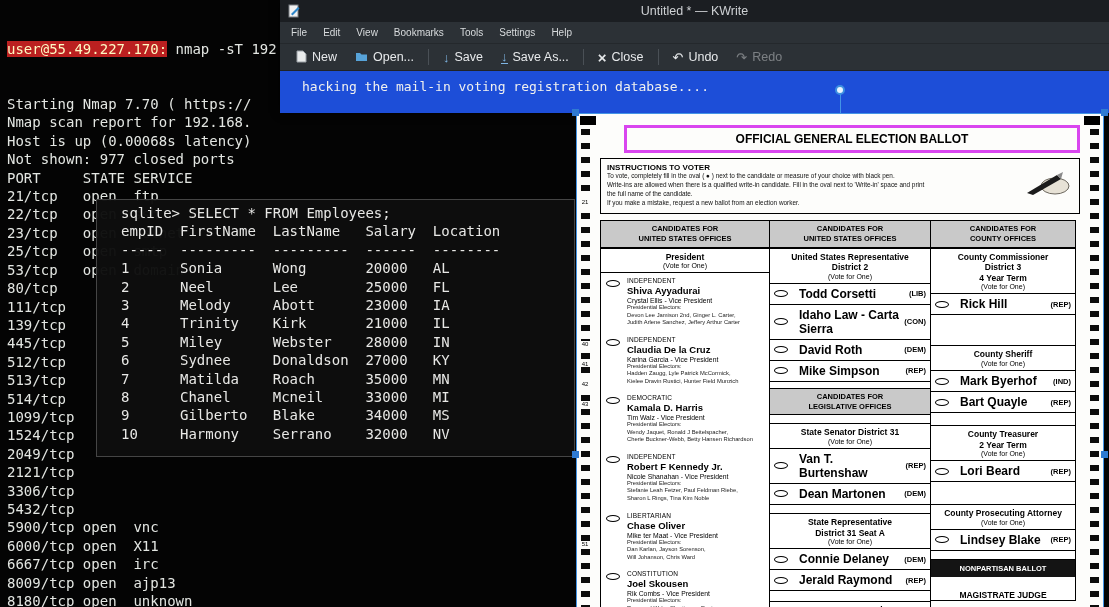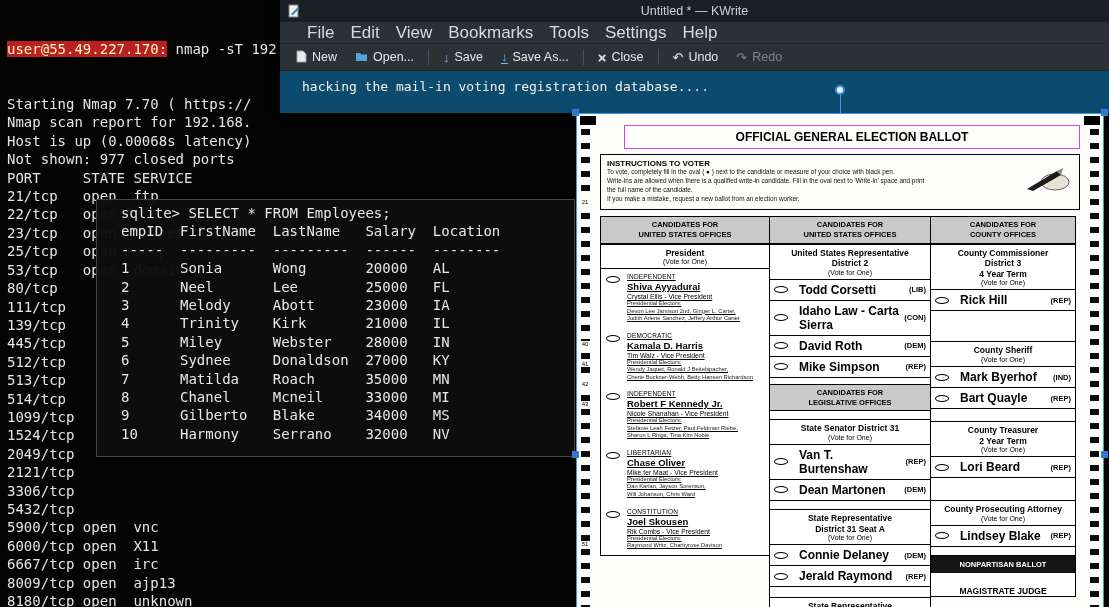--- a/index.html
+++ b/index.html
@@ -31,39 +31,39 @@
     display:flex; flex-direction:column; background:#2c3136;
     box-shadow:0 0 8px rgba(0,0,0,.7);
   }
   .kw-titlebar {
     height:22px; background:#1b1e22; color:#ced1d4; font-size:12.5px;
     display:flex; align-items:center; position:relative; flex:none;
   }
   .kw-title { position:absolute; left:0; right:0; text-align:center; }
   .kw-appicon { margin-left:7px; display:inline-flex; z-index:1; }
   .kw-menubar {
-    height:22px; background:#2c3136; color:#d8dbdd; font-size:17px;
-    display:flex; align-items:center; gap:16px; padding-left:27px; flex:none;
+    height:22px; background:#2c3136; color:#d8dbdd; font-size:10px;
+    display:flex; align-items:center; gap:16px; padding-left:11px; flex:none;
     border-bottom:1px solid #24282c;
   }
   .menu-item { cursor:default; }
   .kw-toolbar {
     height:27px; background:#2c3136; display:flex; align-items:center;
     padding-left:8px; gap:2px; flex:none; border-bottom:1px solid #202327;
   }
   .tb-btn {
     display:flex; align-items:center; gap:5px; color:#e7e9eb; font-size:12.5px;
     padding:3px 8px; border-radius:3px;justify-content:space-between;
   }
   .tb-btn.disabled { opacity:.42; }
   .tb-ico { font-size:13px; line-height:13px; display:inline-block; }
   .ico-blue { color:#7fb5e3; }
   .tb-sep { width:1px; height:16px; background:#4a5056; margin:0 4px; }
   .kw-editor {
-    flex:1; background:#0c4a6e; color:#f1f1ef;
+    flex:1; background:#1d4ed8; color:#f1f1ef;
     font:13px/17px "DejaVu Sans Mono", monospace; padding:7px 0 0 22px;
     white-space:pre;
   }
 
   
   .ballot-wrap { position:absolute; left:576px; top:113px; width:528px; height:684px; z-index:30; }
   .ballot-paper { position:absolute; inset:0; background:#fdfdfb; color:#000; overflow:hidden; }
   .sel-outline { position:absolute; inset:0; border:1px solid #4394e6; pointer-events:none; z-index:6; }
   .handle { position:absolute; width:7px; height:7px; background:#2f7ad2; z-index:7; }
   .h-tl { left:-4px; top:-4px; }  .h-tr { right:-4px; top:-4px; }
@@ -77,41 +77,41 @@
     background:repeating-linear-gradient(to bottom, #0c0c0c 0 6px, transparent 6px 14px);
   }
   .timing-left { left:5px; } .timing-right { right:5px; }
   .corner-mark { position:absolute; top:3px; width:16px; height:9px; background:#000; }
   .cm-tl { left:4px; } .cm-tr { right:4px; }
   .margin-num { position:absolute; left:2px; width:14px; background:#fdfdfb; color:#000;
     font-size:6px; text-align:center; z-index:2; }
 
   .ballot-content { position:absolute; left:24px; right:24px; top:12px; }
   .pre-line { white-space:pre-line; }
-  .b-title { margin-left:24px; border:1px solid #d946ef; text-align:center;
+  .b-title { margin-left:24px; border:3px solid #d946ef; text-align:center;
     font-weight:bold; font-size:12px; padding:4px 0; }
   .b-instructions { border:1px solid #000; margin-top:5px; padding:4px 6px; position:relative; min-height:56px; }
   .ins-head { font-weight:bold; font-size:8px; }
   .ins-line { font-size:6.4px; line-height:1.4; color:#111; max-width:390px; }
   .pen-icon { position:absolute; right:8px; top:10px; }
 
   .b-cols { display:flex; align-items:flex-start; margin-top:6px; }
   .b-col { border:1px solid #000; background:#fff; }
   .c1 { width:170px; } .c2 { width:162px; margin-left:-1px; } .c3 { width:146px; margin-left:-1px; }
   .col-header { background:#c9c9c9; border-bottom:1px solid #000; text-align:center;
     font-weight:bold; font-size:7.5px; line-height:1.3; padding:3px 2px; }
   .office-box { border-top:1px solid #000; border-bottom:1px solid #000; text-align:center; padding:3px 2px; }
   .office-box:first-of-type { border-top:none; }
   .o-title { font-weight:bold; font-size:8.5px; line-height:1.25; }
   .o-sub { font-size:7px; }
   .crow { display:flex; align-items:center; padding:3px 4px; min-height:20px; border-bottom:1px solid #000; }
   .oval { width:14px; height:7px; border:1px solid #000; border-radius:50%; flex:none; background:#fff; }
   .c-name { font-weight:bold; font-size:12px; flex:1; margin-left:11px; }
   .c-party { font-weight:bold; font-size:7.5px; margin-left:2px; }
-  .entry { position:relative; padding:4px 2px 5px 26px;text-decoration:underline; }
+  .entry { position:relative; padding:4px 2px 5px 26px; }
   .entry .oval { position:absolute; left:5px; top:7px; }
   .e-party { font-size:6.5px; letter-spacing:.2px; }
   .e-name { font-weight:bold; font-size:9.5px; margin:1px 0; }
   .e-vp { font-size:6.8px; }
   .e-sub { font-size:5.8px; color:#222; line-height:1.3; }
   .mt6 { margin-top:6px; } .mt8 { margin-top:8px; } .mt10 { margin-top:10px; }
   .mt22 { margin-top:22px; } .mt24 { margin-top:12px; } .mt30 { margin-top:30px; }
   .np-bar { margin-top:8px; background:#141414; color:#fff; font-weight:bold; font-size:7.5px;
     text-align:center; padding:4px 0; border-top:1px solid #000; }
   .next-office { font-weight:bold; font-size:8.5px; text-align:center; padding-top:13px; }
@@ -275,20 +275,29 @@
             <span class="oval"></span>
             <div class="e-party">INDEPENDENT</div>
             <div class="e-name">Shiva Ayyadurai</div>
             <div class="e-vp">Crystal Ellis - Vice President</div>
             <div class="e-sub">Presidential Electors:</div>
             <div class="e-sub">Devon Lee Jamison 2nd, Ginger L. Carter,</div>
             <div class="e-sub">Judith Arlene Sanchez, Jeffery Arthur Carter</div>
           </div>
           <div class="entry">
             <span class="oval"></span>
+            <div class="e-party">INDEPENDENT</div>
+            <div class="e-name">Claudia De la Cruz</div>
+            <div class="e-vp">Karina Garcia - Vice President</div>
+            <div class="e-sub">Presidential Electors:</div>
+            <div class="e-sub">Hadden Zaugg, Lyle Patrick McCormick,</div>
+            <div class="e-sub">Kielee Dravin Rustici, Hunter Field Munzich</div>
+          </div>
+          <div class="entry">
+            <span class="oval"></span>
             <div class="e-party">DEMOCRATIC</div>
             <div class="e-name">Kamala D. Harris</div>
             <div class="e-vp">Tim Walz - Vice President</div>
             <div class="e-sub">Presidential Electors:</div>
             <div class="e-sub">Wendy Jaquet, Ronald J Beitelspacher,</div>
             <div class="e-sub">Cherie Buckner-Webb, Betty Hansen Richardson</div>
           </div>
           <div class="entry">
             <span class="oval"></span>
             <div class="e-party">INDEPENDENT</div>

